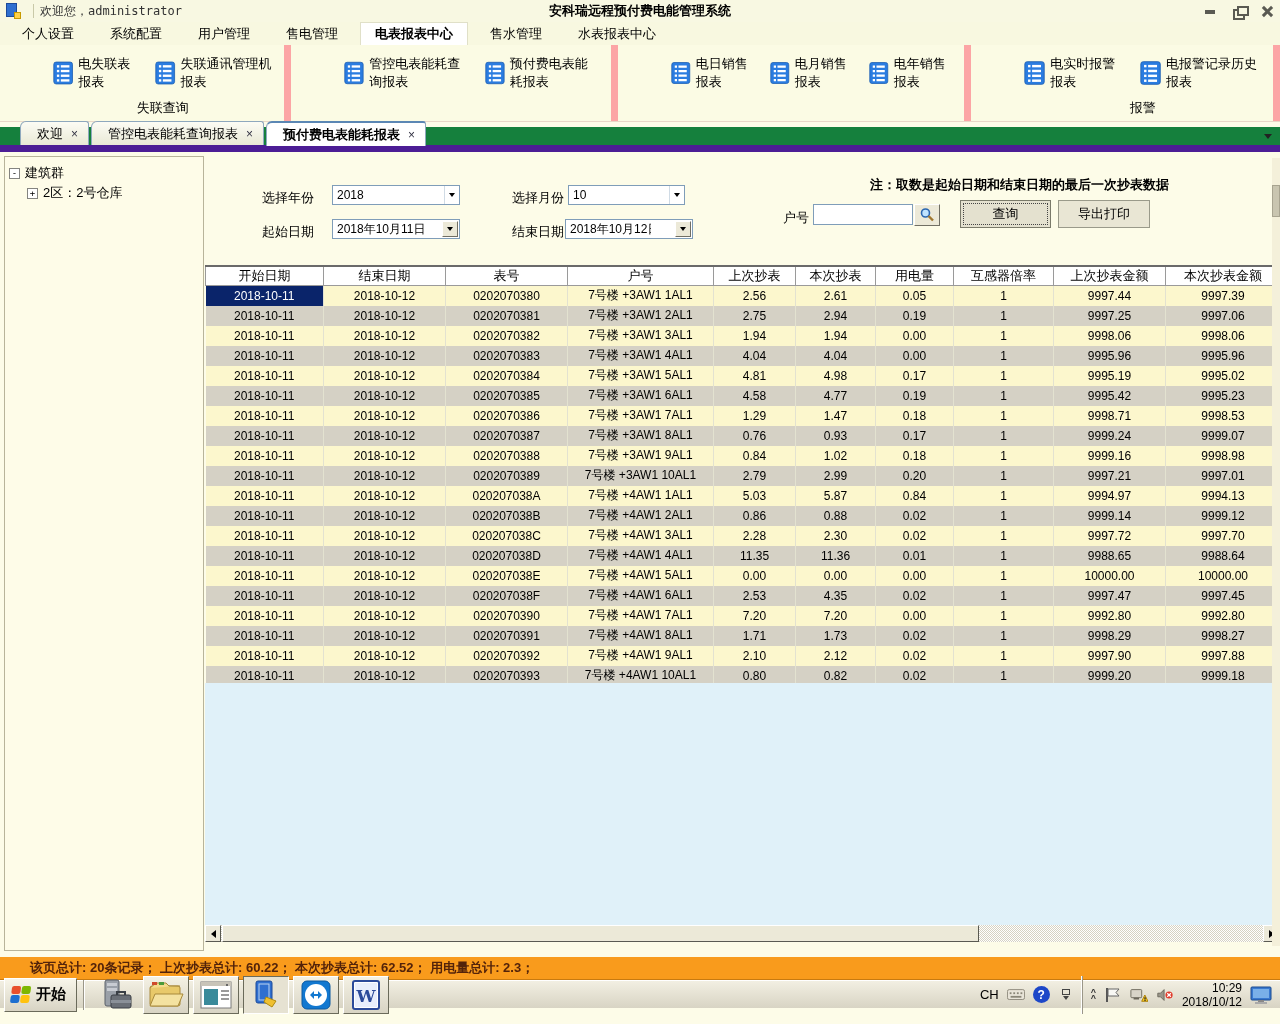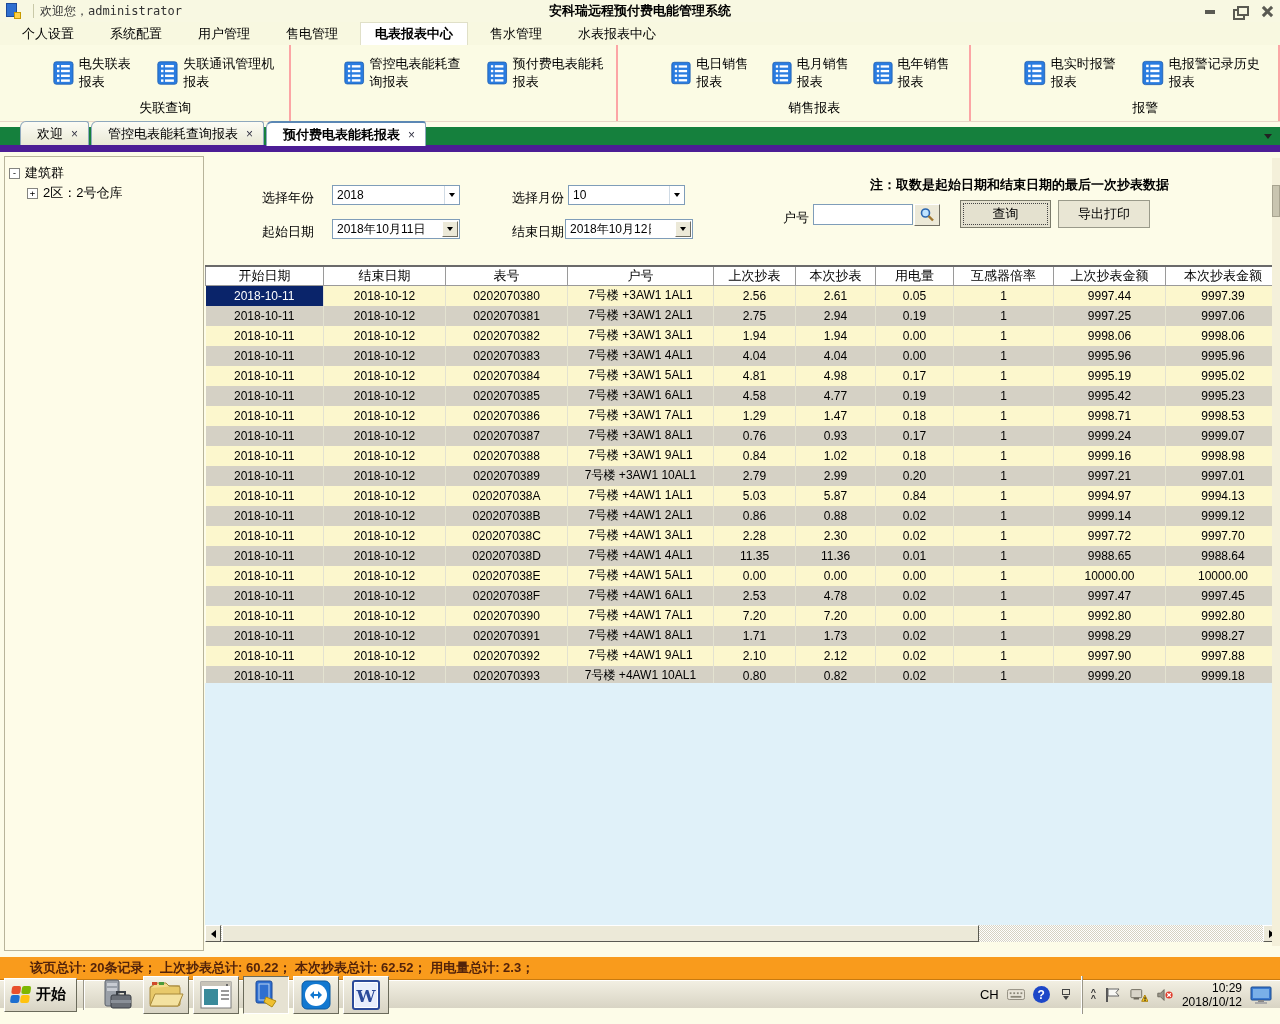--- a/index.html
+++ b/index.html
@@ -22,21 +22,21 @@
   .wc-close::before,.wc-close::after { content:""; position:absolute; left:6px; top:0; width:3px; height:13px; background:#5a5a52; }
   .wc-close::before { transform:rotate(45deg);} .wc-close::after { transform:rotate(-45deg);}
 
   
   .menubar { position:absolute; left:0; top:22px; width:1280px; height:23px; background:#f8f8e0; display:flex; align-items:stretch; padding-left:4px; }
   .menu-item { padding:0 14px; margin:0 4px; display:flex; align-items:center; cursor:default; font-size:13px;text-align:center; }
   .menu-item.active { background:#ffffff; border:1px solid #e0e0c8; border-bottom:none; font-weight:bold; }
 
   
   .ribbon { position:absolute; left:0; top:45px; width:1280px; height:77px; background:#fbfbe4; border-bottom:1px solid #e8d8c8; display:flex; }
-  .ribbon-group { position:relative; border-right:2px solid #fca5a5; height:100%;margin-left:41px; }
+  .ribbon-group { position:relative; border-right:7px solid #fca5a5; height:100%;margin-left:41px; }
   .rg-row { display:flex; align-items:center; height:56px; padding:0 6px; gap:4px; }
   .ribbon-btn { display:flex; align-items:center; gap:5px; padding:3px 6px; cursor:default; }
   .rb-label { font-size:13px; }
   .rg-label { position:absolute; left:0; right:0; bottom:4px; text-align:center; font-size:13px; color:#000; }
 
   
   .tabbar { position:absolute; left:0; top:127px; width:1280px; height:25px; background:#15803d; border-bottom:7px solid #4c1d95; display:flex; align-items:flex-end; padding-left:20px; }
   .tab { height:24px; display:flex; align-items:center; gap:8px; padding:0 10px 0 16px; background:linear-gradient(#fcfcf4,#e9e9d6); border:1px solid #8ea8bd; border-bottom:none; border-radius:6px 3px 0 0; margin-right:2px; cursor:default; font-size:13px; }
   .tab.active { background:#ffffff; font-weight:bold; height:25px; margin-bottom:-1px; border-top:2px solid #5b87b4; }
   .tab-close { color:#334; font-weight:normal; font-size:12px; cursor:default; }
@@ -240,21 +240,20 @@
             <rect x="5" y="11" width="3" height="3" fill="#fff"></rect>
             <rect x="10" y="11" width="11" height="3" fill="#fff"></rect>
             <rect x="5" y="17" width="3" height="3" fill="#fff"></rect>
             <rect x="10" y="17" width="11" height="3" fill="#fff"></rect>
             <rect x="5" y="23" width="3" height="3" fill="#fff"></rect>
             <rect x="10" y="23" width="11" height="3" fill="#fff"></rect>
           </svg>
           <span class="rb-label">电年销售报表</span>
         </div>
       </div>
-      <div class="rg-label">销售报表</div>
     </div>
     <div class="ribbon-group" style="width: 307px;">
       <div class="rg-row">
         <div class="ribbon-btn">
           <svg width="26" height="30" viewBox="0 0 26 30">
             <rect x="1" y="1" width="24" height="28" rx="3" fill="#2a7ce0" stroke="#1a5cb0"></rect>
             <rect x="5" y="5" width="3" height="3" fill="#fff"></rect>
             <rect x="10" y="5" width="11" height="3" fill="#fff"></rect>
             <rect x="5" y="11" width="3" height="3" fill="#fff"></rect>
             <rect x="10" y="11" width="11" height="3" fill="#fff"></rect>
@@ -556,21 +555,21 @@
             <td>1</td>
             <td>10000.00</td>
             <td>10000.00</td>
           </tr>
           <tr class="gray">
             <td>2018-10-11</td>
             <td>2018-10-12</td>
             <td>020207038F</td>
             <td>7号楼 +4AW1 6AL1</td>
             <td>2.53</td>
-            <td>4.78</td>
+            <td>4.35</td>
             <td>0.02</td>
             <td>1</td>
             <td>9997.47</td>
             <td>9997.45</td>
           </tr>
           <tr class="yellow">
             <td>2018-10-11</td>
             <td>2018-10-12</td>
             <td>0202070390</td>
             <td>7号楼 +4AW1 7AL1</td>

